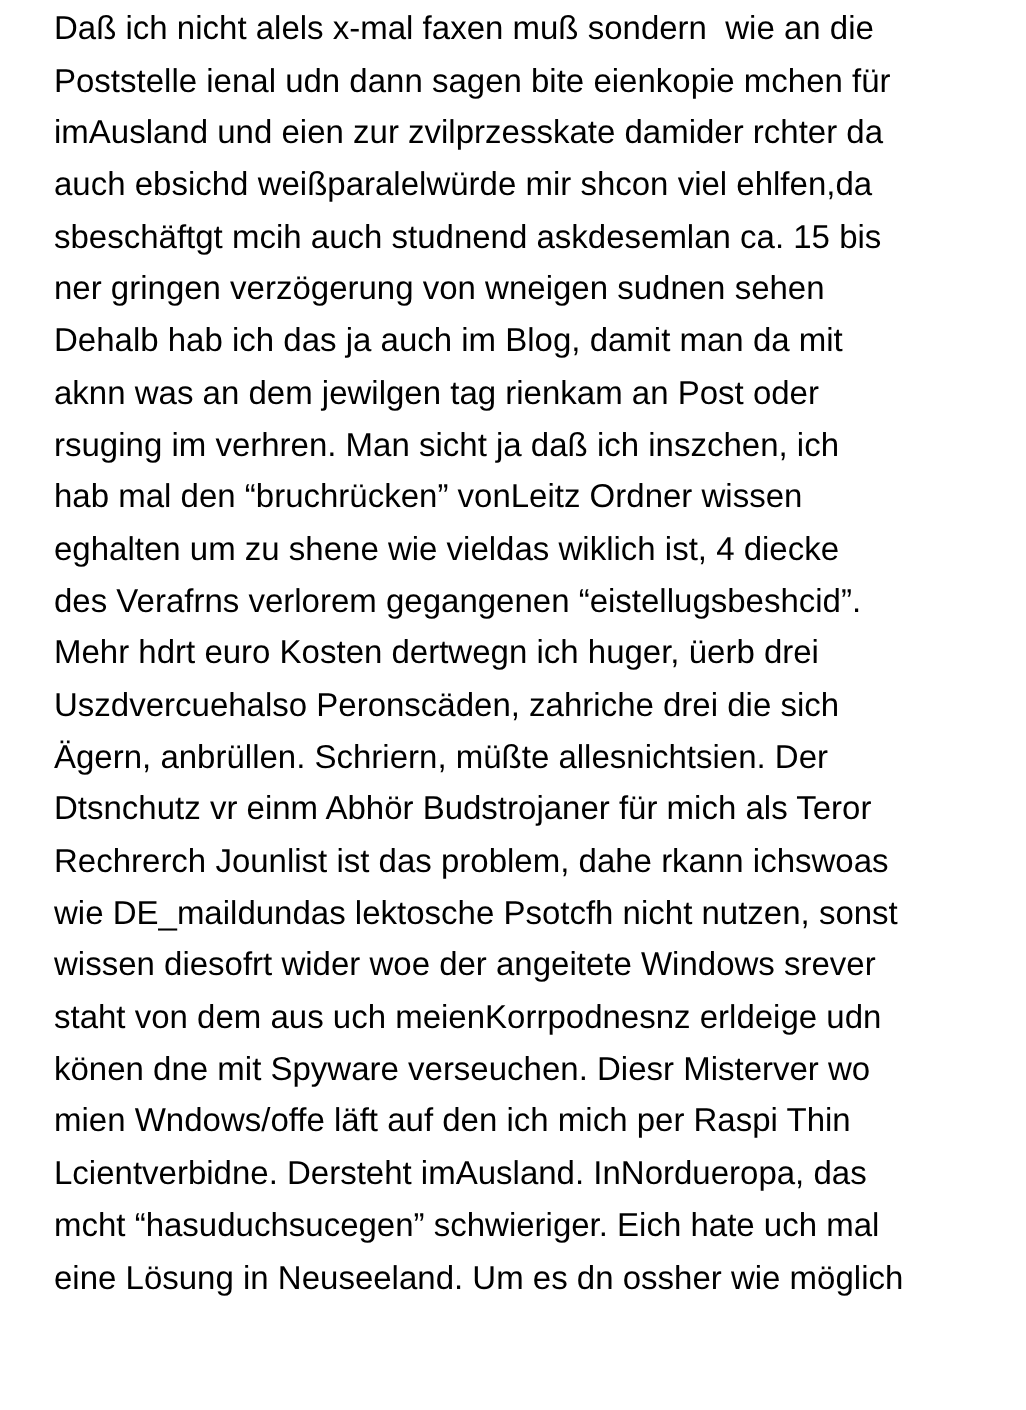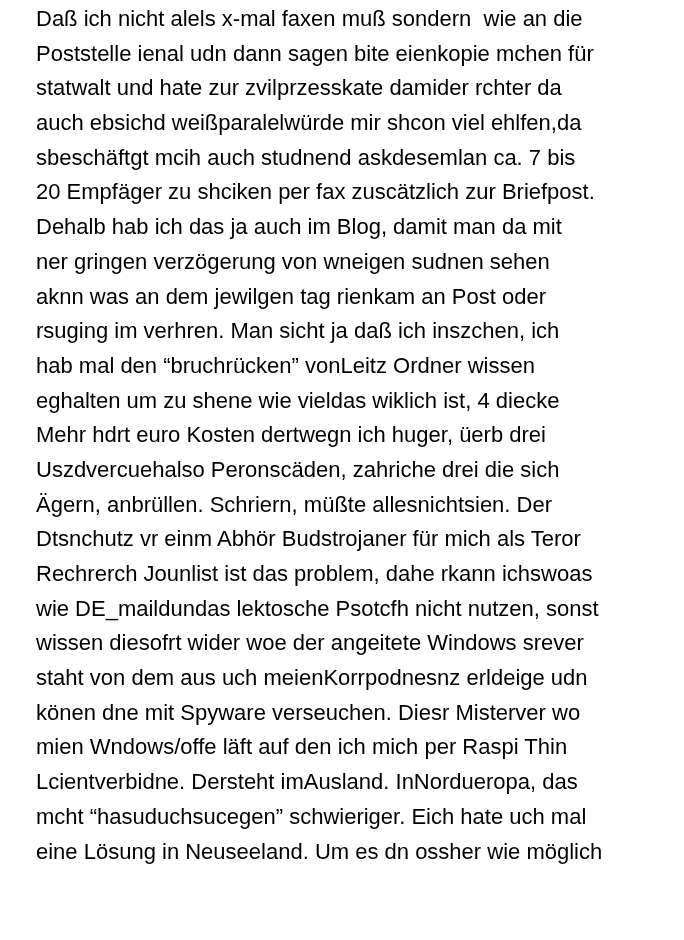--- a/index.html
+++ b/index.html
@@ -28,30 +28,30 @@
     height: 34.7px;
   }
 </style>
 </head>
 <body>
 
 <div class="page">
   <div class="text-block">
     <div class="text-line">Daß ich nicht alels x-mal faxen muß sondern  wie an die</div>
     <div class="text-line">Poststelle ienal udn dann sagen bite eienkopie mchen für</div>
-    <div class="text-line">statwalt und hate zur zvilprzesskate damider rchter da</div>
+    <div class="text-line">imAusland und eien zur zvilprzesskate damider rchter da</div>
     <div class="text-line">auch ebsichd weißparalelwürde mir shcon viel ehlfen,da</div>
-    <div class="text-line">sbeschäftgt mcih auch studnend askdesemlan ca. 7 bis</div>
-    <div class="text-line">20 Empfäger zu shciken per fax zuscätzlich zur Briefpost.</div>
+    <div class="text-line">sbeschäftgt mcih auch studnend askdesemlan ca. 15 bis</div>
+    <div class="text-line">ner gringen verzögerung von wneigen sudnen sehen</div>
     <div class="text-line">Dehalb hab ich das ja auch im Blog, damit man da mit</div>
-    <div class="text-line">ner gringen verzögerung von wneigen sudnen sehen</div>
     <div class="text-line">aknn was an dem jewilgen tag rienkam an Post oder</div>
     <div class="text-line">rsuging im verhren. Man sicht ja daß ich inszchen, ich</div>
     <div class="text-line">hab mal den “bruchrücken” vonLeitz Ordner wissen</div>
     <div class="text-line">eghalten um zu shene wie vieldas wiklich ist, 4 diecke</div>
+    <div class="text-line">des Verafrns verlorem gegangenen “eistellugsbeshcid”.</div>
     <div class="text-line">Mehr hdrt euro Kosten dertwegn ich huger, üerb drei</div>
     <div class="text-line">Uszdvercuehalso Peronscäden, zahriche drei die sich</div>
     <div class="text-line">Ägern, anbrüllen. Schriern, müßte allesnichtsien. Der</div>
     <div class="text-line">Dtsnchutz vr einm Abhör Budstrojaner für mich als Teror</div>
     <div class="text-line">Rechrerch Jounlist ist das problem, dahe rkann ichswoas</div>
     <div class="text-line">wie DE_maildundas lektosche Psotcfh nicht nutzen, sonst</div>
     <div class="text-line">wissen diesofrt wider woe der angeitete Windows srever</div>
     <div class="text-line">staht von dem aus uch meienKorrpodnesnz erldeige udn</div>
     <div class="text-line">könen dne mit Spyware verseuchen. Diesr Misterver wo</div>
     <div class="text-line">mien Wndows/offe läft auf den ich mich per Raspi Thin</div>

